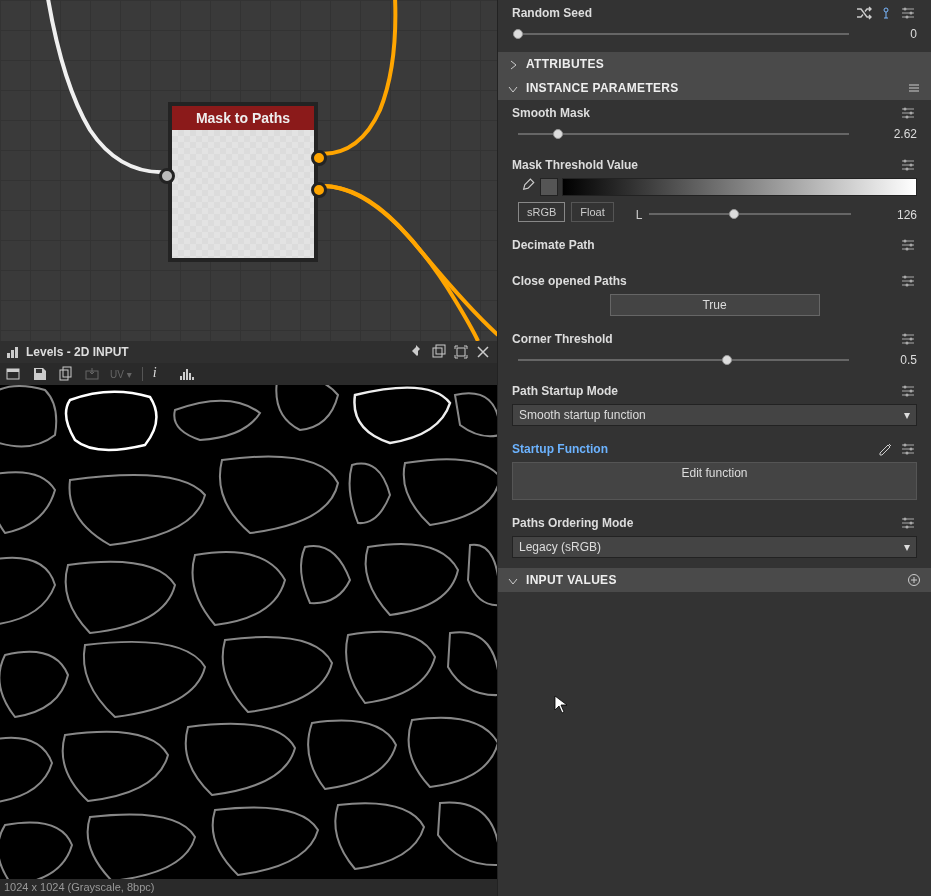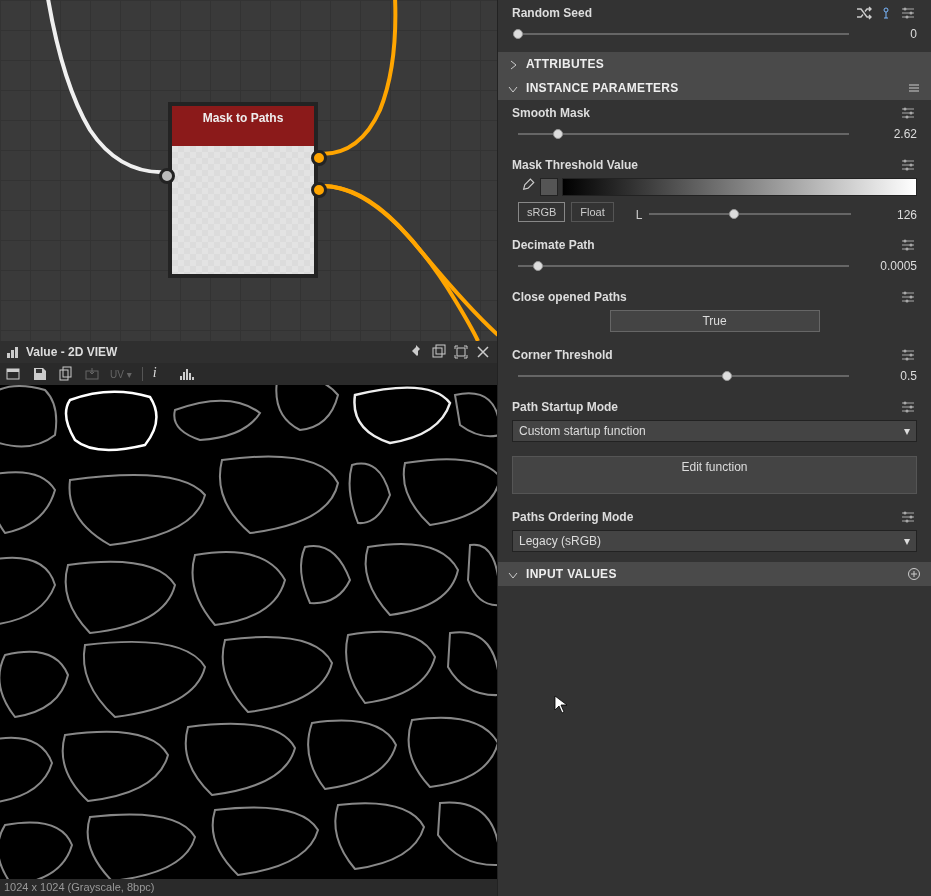--- a/index.html
+++ b/index.html
@@ -5,21 +5,21 @@
 html,body{margin:0;padding:0;width:931px;height:896px;font-family:"Segoe UI",Arial,sans-serif;font-size:12px;color:#d0d0d0;overflow:hidden;background:#333}
 *{box-sizing:border-box}
 .root{display:grid;grid-template-columns:498px 433px;grid-template-rows:341px 555px;height:896px}
 
 
 .graph{grid-column:1;grid-row:1;position:relative;background:#3a3a3a;border-right:1px solid #222;overflow:hidden;
   background-image:linear-gradient(#333 1px,transparent 1px),linear-gradient(90deg,#333 1px,transparent 1px);
   background-size:30px 30px}
 .graph svg{position:absolute;top:0;left:0;width:498px;height:341px}
 .node{position:absolute;top:102px;left:168px;width:150px;border:4px solid #232323}
-.node-title{height:40px;background:#8b1a1a;color:#eee;font-weight:bold;font-size:12px;line-height:24px;text-align:center}
+.node-title{height:24px;background:#8b1a1a;color:#eee;font-weight:bold;font-size:14px;line-height:24px;text-align:center}
 .node-body{height:128px;background:#e3e3e3;
   background-image:linear-gradient(45deg,#dcdcdc 25%,transparent 25%,transparent 75%,#dcdcdc 75%),linear-gradient(45deg,#dcdcdc 25%,transparent 25%,transparent 75%,#dcdcdc 75%);
   background-size:12px 12px;background-position:0 0,6px 6px}
 .port{position:absolute;width:16px;height:16px;border-radius:50%;background:#bbb;border:3px solid #232323}
 .port.in{left:-13px;top:62px}
 .port.out{right:-13px;background:#ffa500}
 .port.out.a{top:44px}.port.out.b{top:76px}
 
 
 .view2d{grid-column:1;grid-row:2;display:flex;flex-direction:column;border-right:1px solid #222}
@@ -92,21 +92,21 @@
 
   <div class="view2d">
     <div class="panel-title">
       <span class="icon">
         <svg viewBox="0 0 14 14">
             <rect x="1" y="8" width="3" height="5" fill="#ccc"></rect>
             <rect x="5" y="5" width="3" height="8" fill="#ccc"></rect>
             <rect x="9" y="2" width="3" height="11" fill="#ccc"></rect>
           </svg>
       </span>
-      <span class="ttl">Value - 2D VIEW</span>
+      <span class="ttl">Levels - 2D INPUT</span>
       <span class="sp"></span>
       <span class="tbtn">
           <svg viewBox="0 0 16 16">
             <path d="M7 1l4 4-2 2v4l-1 1-4-4-3 3 3-3-1-1 4-4z" fill="#ccc"></path>
           </svg>
         </span>
       <span class="tbtn">
           <svg viewBox="0 0 16 16">
             <rect x="2" y="4" width="9" height="9" fill="none" stroke="#ccc"></rect>
             <rect x="5" y="1" width="9" height="9" fill="none" stroke="#ccc"></rect>
@@ -305,27 +305,20 @@
         <span class="nm">Decimate Path</span>
         <span class="picon">
             <svg viewBox="0 0 18 18">
               <path d="M3 5h12M3 9h12M3 13h12" stroke="#aaa"></path>
               <circle cx="6" cy="5" r="1.5" fill="#aaa"></circle>
               <circle cx="12" cy="9" r="1.5" fill="#aaa"></circle>
               <circle cx="8" cy="13" r="1.5" fill="#aaa"></circle>
             </svg>
           </span>
       </div>
-      <div class="slider-row">
-        <div class="slider">
-            <div class="slider-track"></div>
-            <div class="slider-thumb" style="left:6%"></div>
-          </div>
-        <span class="valbox">0.0005</span>
-      </div>
     </div>
 
     <div class="prow">
       <div class="plabel">
         <span class="nm">Close opened Paths</span>
         <span class="picon">
             <svg viewBox="0 0 18 18">
               <path d="M3 5h12M3 9h12M3 13h12" stroke="#aaa"></path>
               <circle cx="6" cy="5" r="1.5" fill="#aaa"></circle>
               <circle cx="12" cy="9" r="1.5" fill="#aaa"></circle>
@@ -363,26 +356,43 @@
         <span class="picon">
             <svg viewBox="0 0 18 18">
               <path d="M3 5h12M3 9h12M3 13h12" stroke="#aaa"></path>
               <circle cx="6" cy="5" r="1.5" fill="#aaa"></circle>
               <circle cx="12" cy="9" r="1.5" fill="#aaa"></circle>
               <circle cx="8" cy="13" r="1.5" fill="#aaa"></circle>
             </svg>
           </span>
       </div>
       <div class="dropdown">
-        <span>Custom startup function</span>
+        <span>Smooth startup function</span>
         <span>▾</span>
       </div>
     </div>
 
     <div class="prow">
+      <div class="plabel">
+        <span class="nm link">Startup Function</span>
+        <span class="picon">
+            <svg viewBox="0 0 18 18">
+              <path d="M3 13l8-8 2 2-8 8H3z" fill="none" stroke="#ccc"></path>
+              <path d="M12 4l2 2" stroke="#ccc"></path>
+            </svg>
+          </span>
+        <span class="picon">
+            <svg viewBox="0 0 18 18">
+              <path d="M3 5h12M3 9h12M3 13h12" stroke="#aaa"></path>
+              <circle cx="6" cy="5" r="1.5" fill="#aaa"></circle>
+              <circle cx="12" cy="9" r="1.5" fill="#aaa"></circle>
+              <circle cx="8" cy="13" r="1.5" fill="#aaa"></circle>
+            </svg>
+          </span>
+      </div>
       <span class="btnfull">Edit function</span>
     </div>
 
     <div class="prow">
       <div class="plabel">
         <span class="nm">Paths Ordering Mode</span>
         <span class="picon">
             <svg viewBox="0 0 18 18">
               <path d="M3 5h12M3 9h12M3 13h12" stroke="#aaa"></path>
               <circle cx="6" cy="5" r="1.5" fill="#aaa"></circle>

